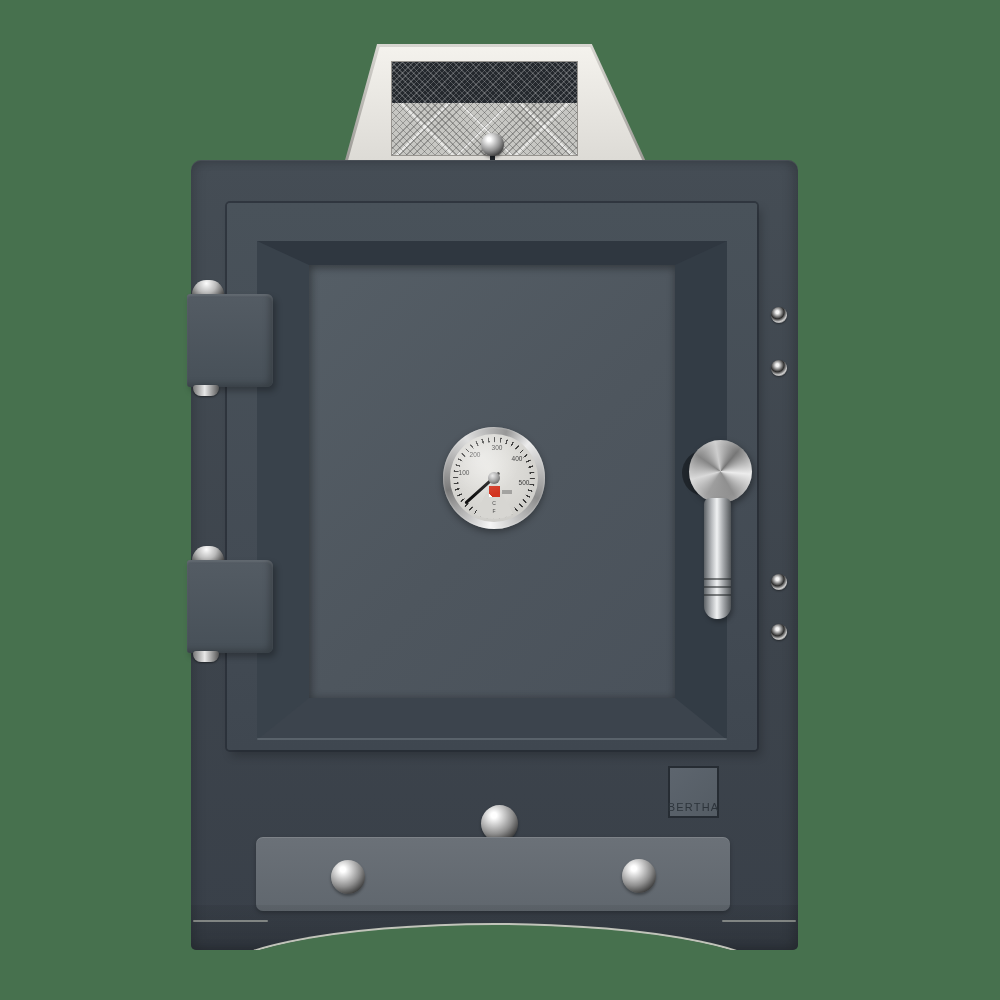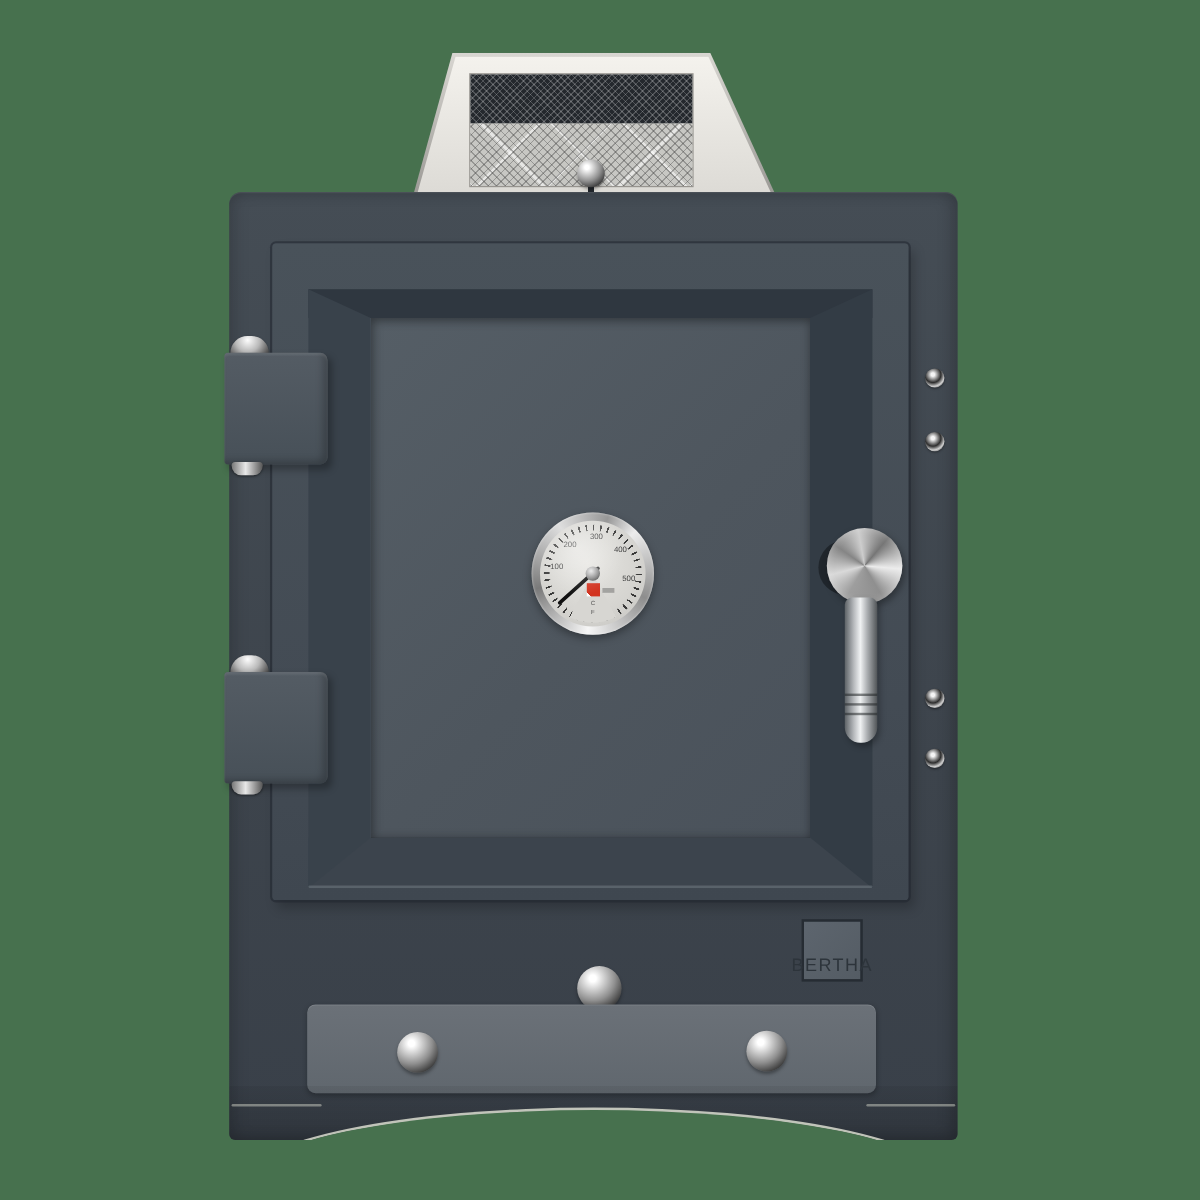--- a/index.html
+++ b/index.html
@@ -71,21 +71,21 @@
     box-shadow:inset 0 0 7px rgba(255,255,255,.25), 2px 3px 6px rgba(0,0,0,.35);}
   .handle-rod{left:704px;top:498px;width:27px;height:121px;border-radius:6px 6px 13px 13px;
     background:linear-gradient(90deg,#5d6266 0%,#b7babd 28%,#f0f2f3 48%,#a9acaf 70%,#515558 100%);
     box-shadow:2px 3px 5px rgba(0,0,0,.3);}
   .rod-groove{left:704px;width:27px;height:2px;background:rgba(35,38,40,.55);}
 
   
   .badge{left:668px;top:766px;width:51px;height:52px;box-sizing:border-box;border:2px solid #262c33;
     background:linear-gradient(135deg,#5d656e,#545c64);
     display:flex;align-items:flex-end;justify-content:center;padding-bottom:3px;}
-  .badge-label{font-size:15px;letter-spacing:1.2px;color:#2d343b;font-weight:500;}
+  .badge-label{font-size:11px;letter-spacing:1.2px;color:#2d343b;font-weight:500;}
   .drawer{left:256px;top:837px;width:474px;height:74px;border-radius:7px;
     background:linear-gradient(180deg,#6b7178,#60676e);
     box-shadow:inset 0 1px 0 rgba(255,255,255,.12), 0 2px 4px rgba(0,0,0,.25);}
   .base-clip{left:191px;top:905px;width:607px;height:45px;overflow:hidden;border-radius:0 0 5px 5px;}
   .base-shade{left:0;top:0;width:100%;height:100%;background:linear-gradient(180deg,rgba(0,0,0,.06),rgba(0,0,0,.18));}
   .arch{left:14px;top:20px;width:580px;height:60px;background:#47714e;
     border-radius:50% 50% 0 0 / 100% 100% 0 0;
     box-shadow:0 -2px 0 rgba(219,221,208,.85);}
   .leg-line{height:2px;background:rgba(205,208,196,.5);border-radius:1px;}
   .leg-line-l{left:193px;top:920px;width:75px;}

